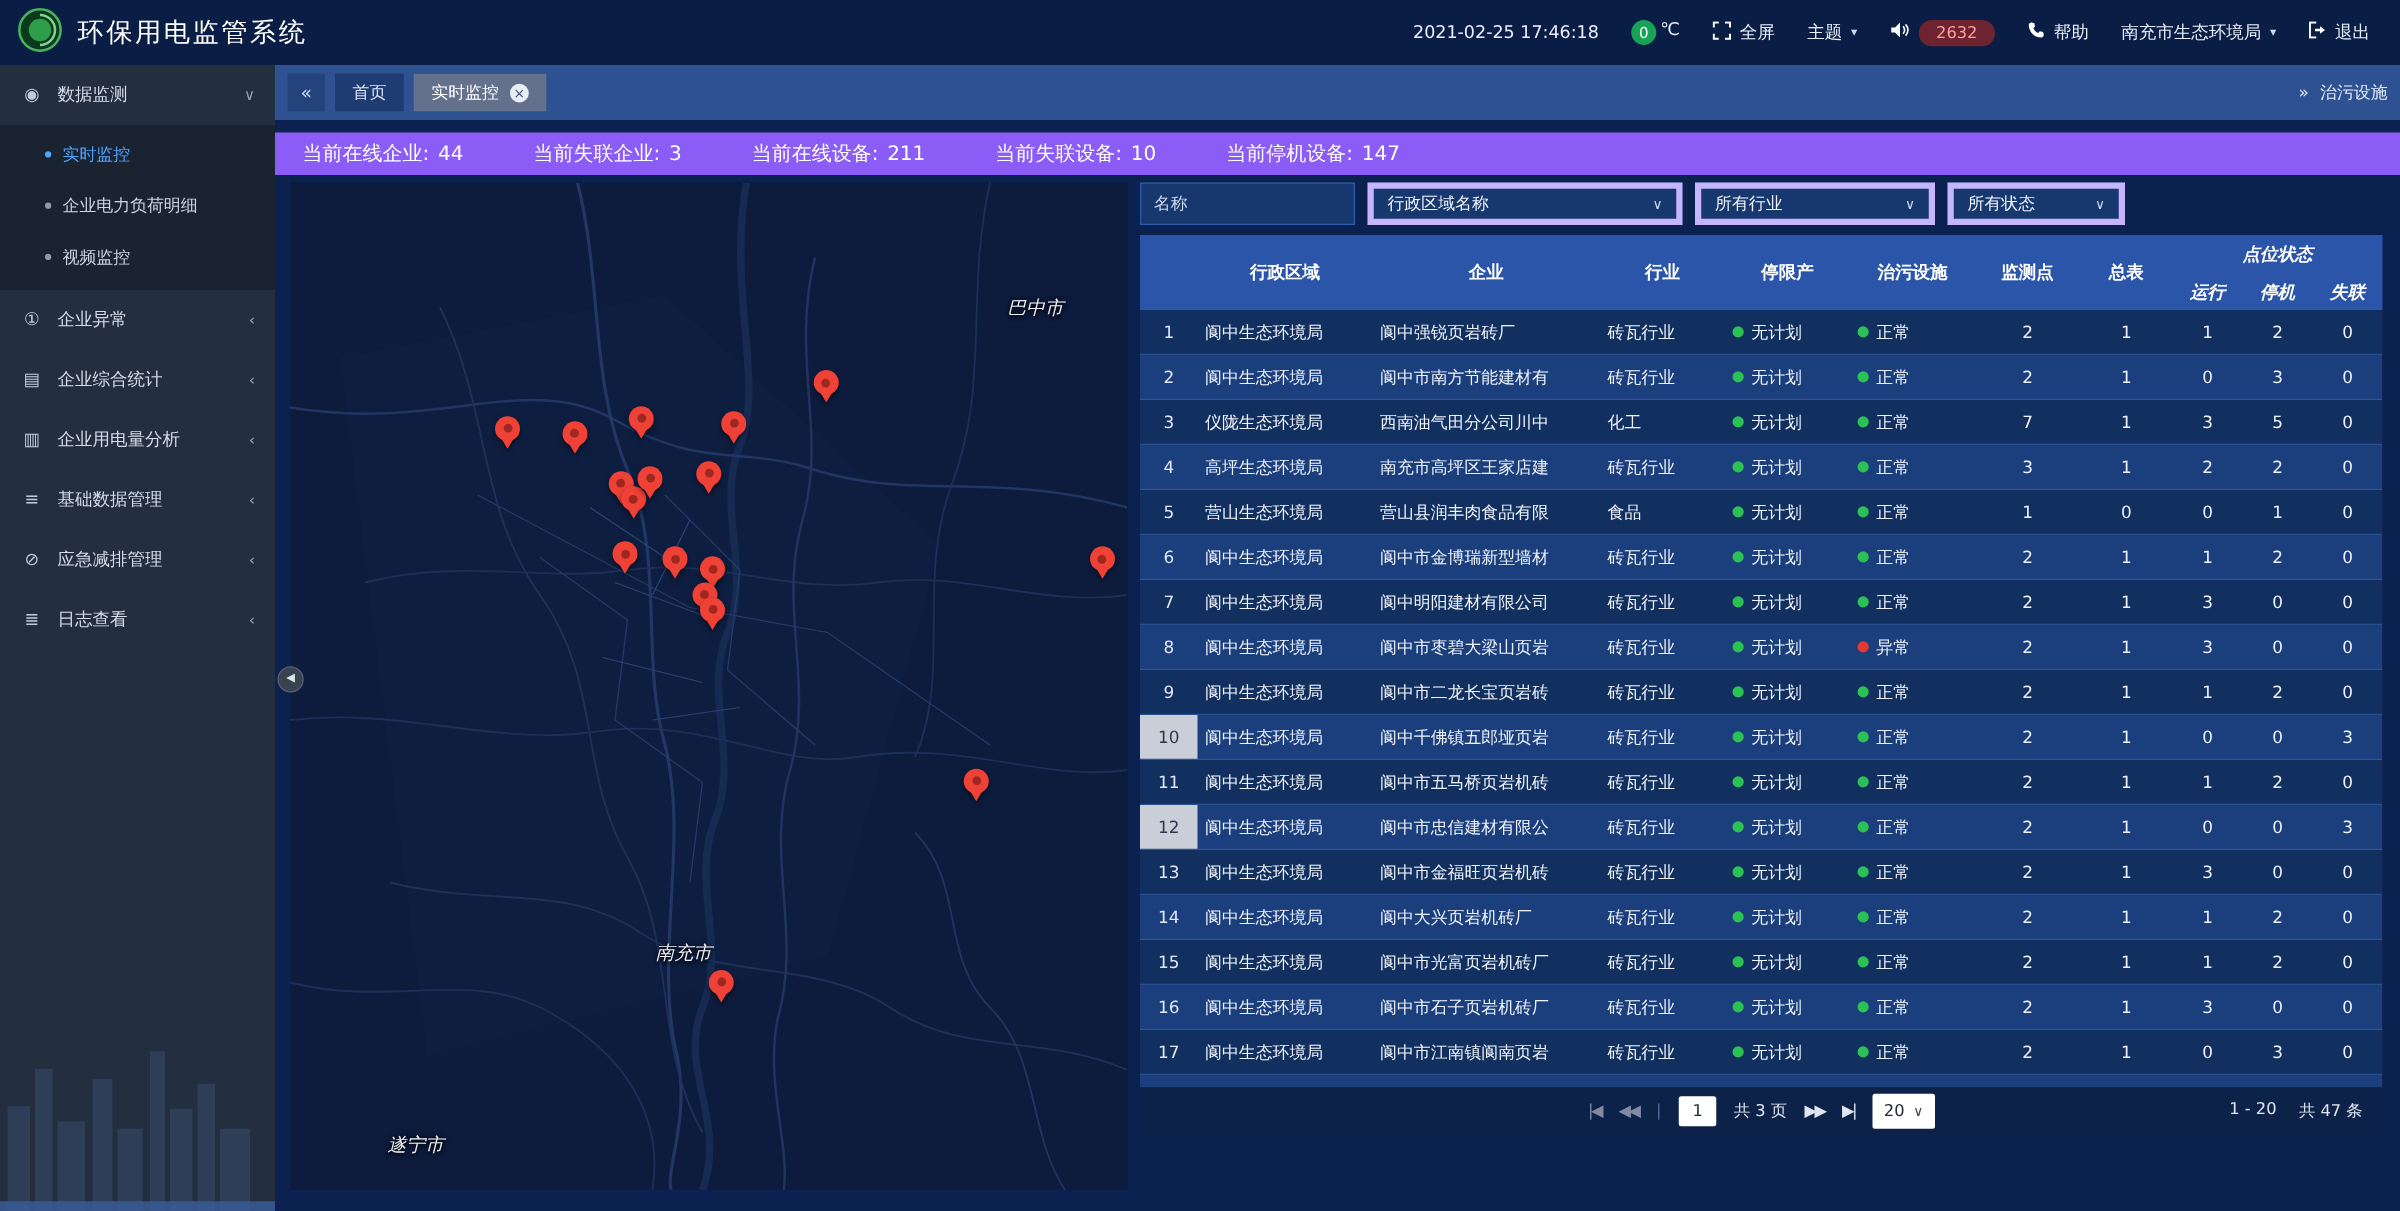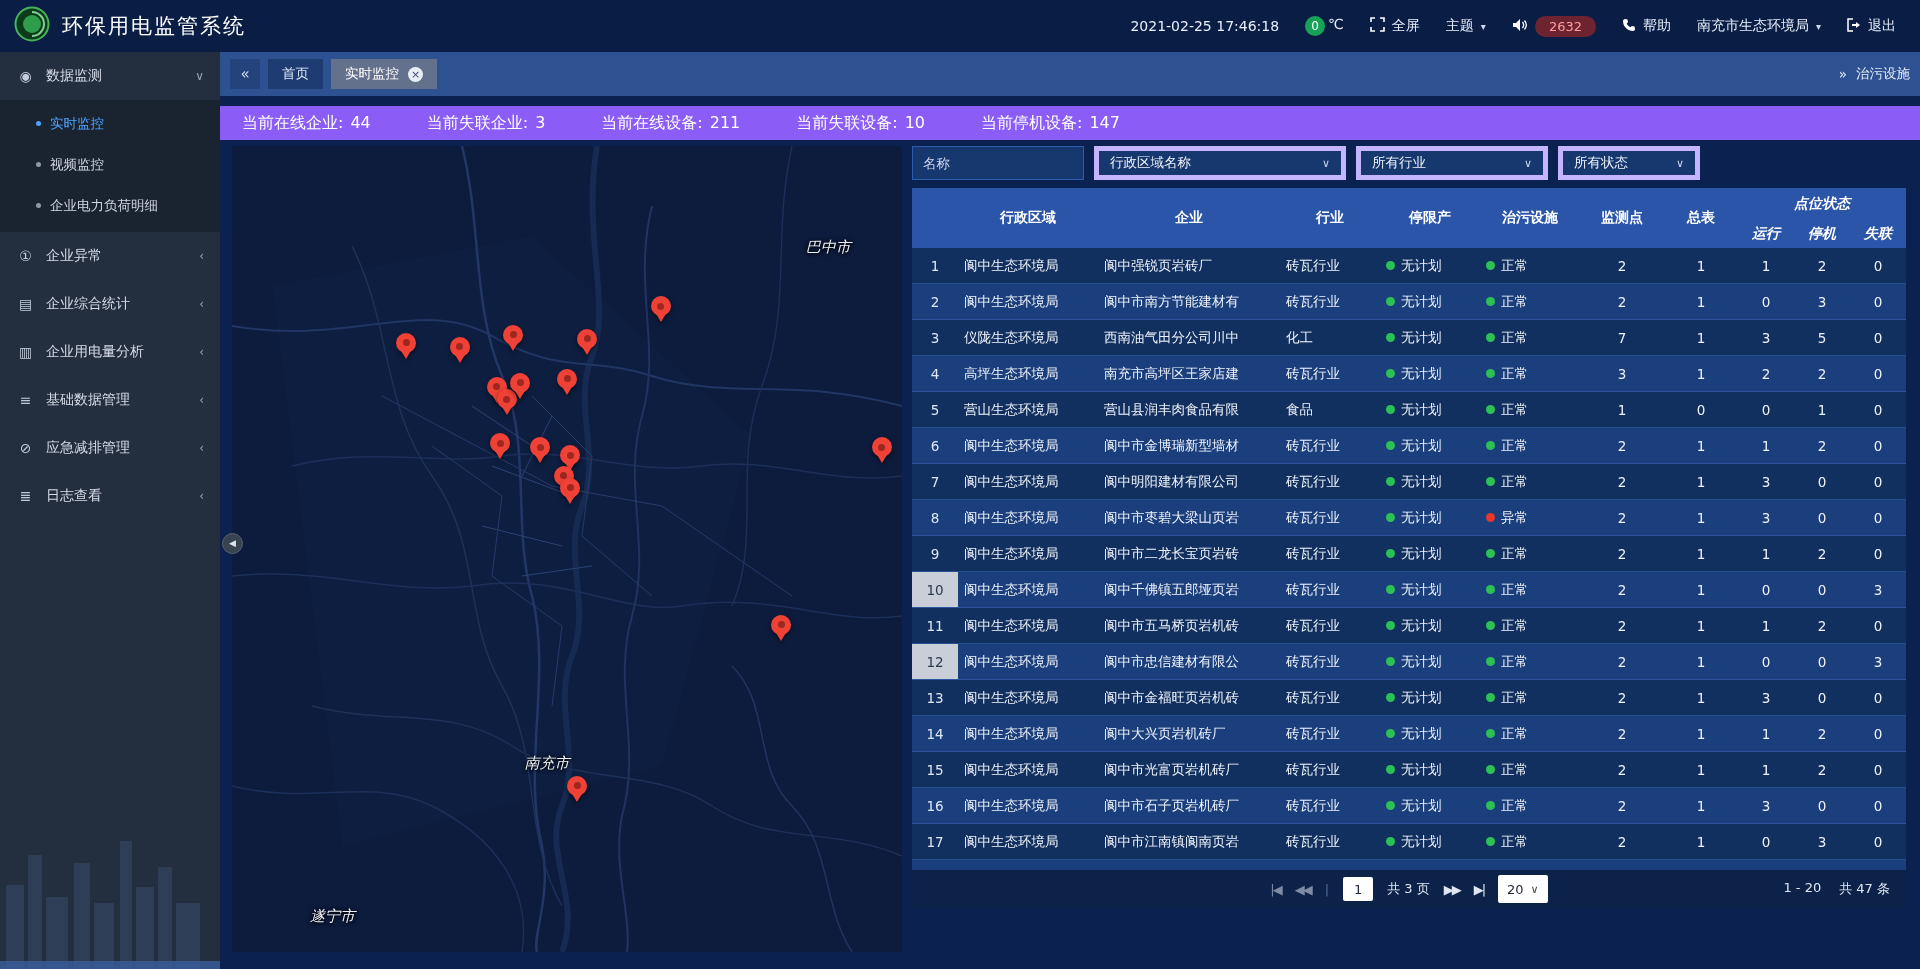--- a/index.html
+++ b/index.html
@@ -198,25 +198,25 @@
           <span>数据监测</span>
           <span class="chev">∨</span>
         </div>
         <div class="subnav">
           <div class="sub-item active">
             <span class="sub-dot"></span>
             <span>实时监控</span>
           </div>
           <div class="sub-item">
             <span class="sub-dot"></span>
-            <span>视频监控</span>
+            <span>企业电力负荷明细</span>
           </div>
           <div class="sub-item">
             <span class="sub-dot"></span>
-            <span>企业电力负荷明细</span>
+            <span>视频监控</span>
           </div>
         </div>
       </div>
       <div class="nav-item">
         <span class="nav-icon">①</span>
         <span>企业异常</span>
         <span class="chev">‹</span>
       </div>
       <div class="nav-item">
         <span class="nav-icon">▤</span>

